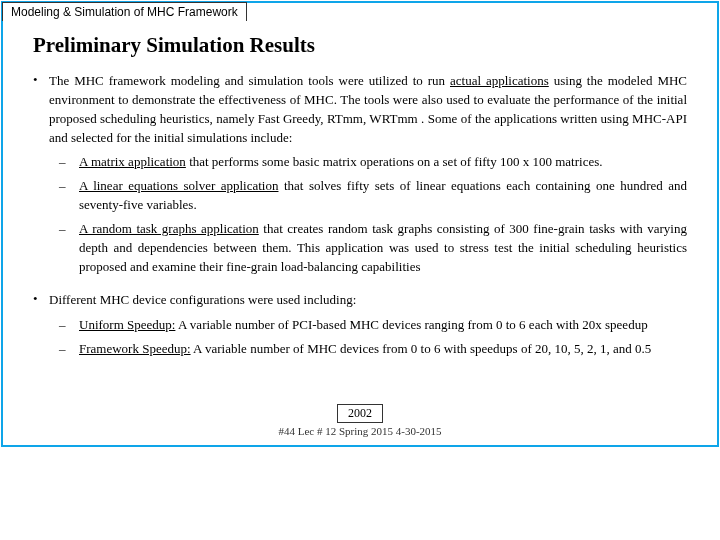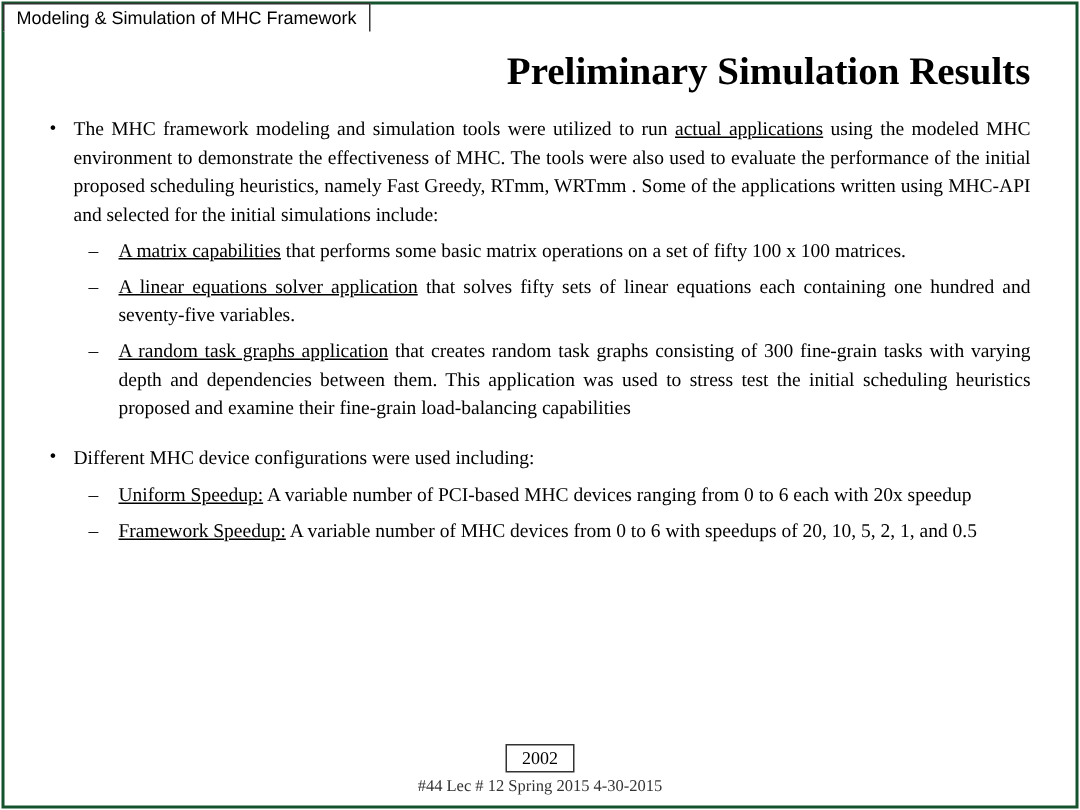--- a/index.html
+++ b/index.html
@@ -6,42 +6,42 @@
     body {
       width: 720px;
       height: 540px;
       font-family: "Times New Roman", Times, serif;
       font-size: 13px;
       background: #fff;
       overflow: hidden;
     }
     .outer-border {
       width: 718px;
-      height: 538px;
-      border: 2px solid #14532d;
+      height: 446px;
+      border: 2px solid #0ea5e9;
       margin: 1px;
       position: relative;
     }
     .title-tab {
       position: absolute;
       top: -1px;
       left: -1px;
       background: #fff;
       border: 1px solid #333;
       border-bottom: none;
       padding: 2px 8px;
       font-size: 12px;
       font-family: Arial, sans-serif;
     }
     .content {
       padding: 30px 30px 10px 30px;
     }
     .main-title {
-      text-align: right;
-      font-size: 26px;
+      text-align: left;
+      font-size: 21px;
       font-weight: bold;
       margin-bottom: 14px;
     }
     .bullet-section {
       margin-bottom: 10px;
     }
     .bullet-item {
       display: flex;
       margin-bottom: 8px;
     }
@@ -121,21 +121,21 @@
     <div class="main-title">Preliminary Simulation Results</div>
 
     <div class="bullet-section">
       <div class="bullet-item">
         <div class="bullet-dot">•</div>
         <div class="bullet-text">
           <span>The MHC framework modeling and simulation tools were utilized  to run </span><span class="underline">actual applications</span><span> using the modeled MHC environment to demonstrate  the effectiveness of MHC.  The tools were also used to  evaluate the performance of the initial proposed scheduling heuristics, namely Fast Greedy, RTmm, WRTmm .  Some of the applications written using MHC-API and selected for the initial simulations include:</span>
           <div class="sub-bullets">
             <div class="sub-item">
               <div class="sub-dash">–</div>
-              <div class="sub-text"><span class="underline">A matrix capabilities</span><span> that performs some basic matrix operations on a set of fifty 100 x 100 matrices.</span></div>
+              <div class="sub-text"><span class="underline">A matrix application</span><span> that performs some basic matrix operations on a set of fifty 100 x 100 matrices.</span></div>
             </div>
             <div class="sub-item">
               <div class="sub-dash">–</div>
               <div class="sub-text"><span class="underline">A linear equations solver application</span><span> that solves fifty sets of linear equations each containing one hundred and seventy-five variables.</span></div>
             </div>
             <div class="sub-item">
               <div class="sub-dash">–</div>
               <div class="sub-text"><span class="underline">A random task graphs application</span><span> that creates random task graphs consisting of 300 fine-grain tasks with varying depth and dependencies between them.  This application was used to stress test the initial scheduling heuristics proposed and examine their fine-grain load-balancing capabilities</span></div>
             </div>
           </div>

